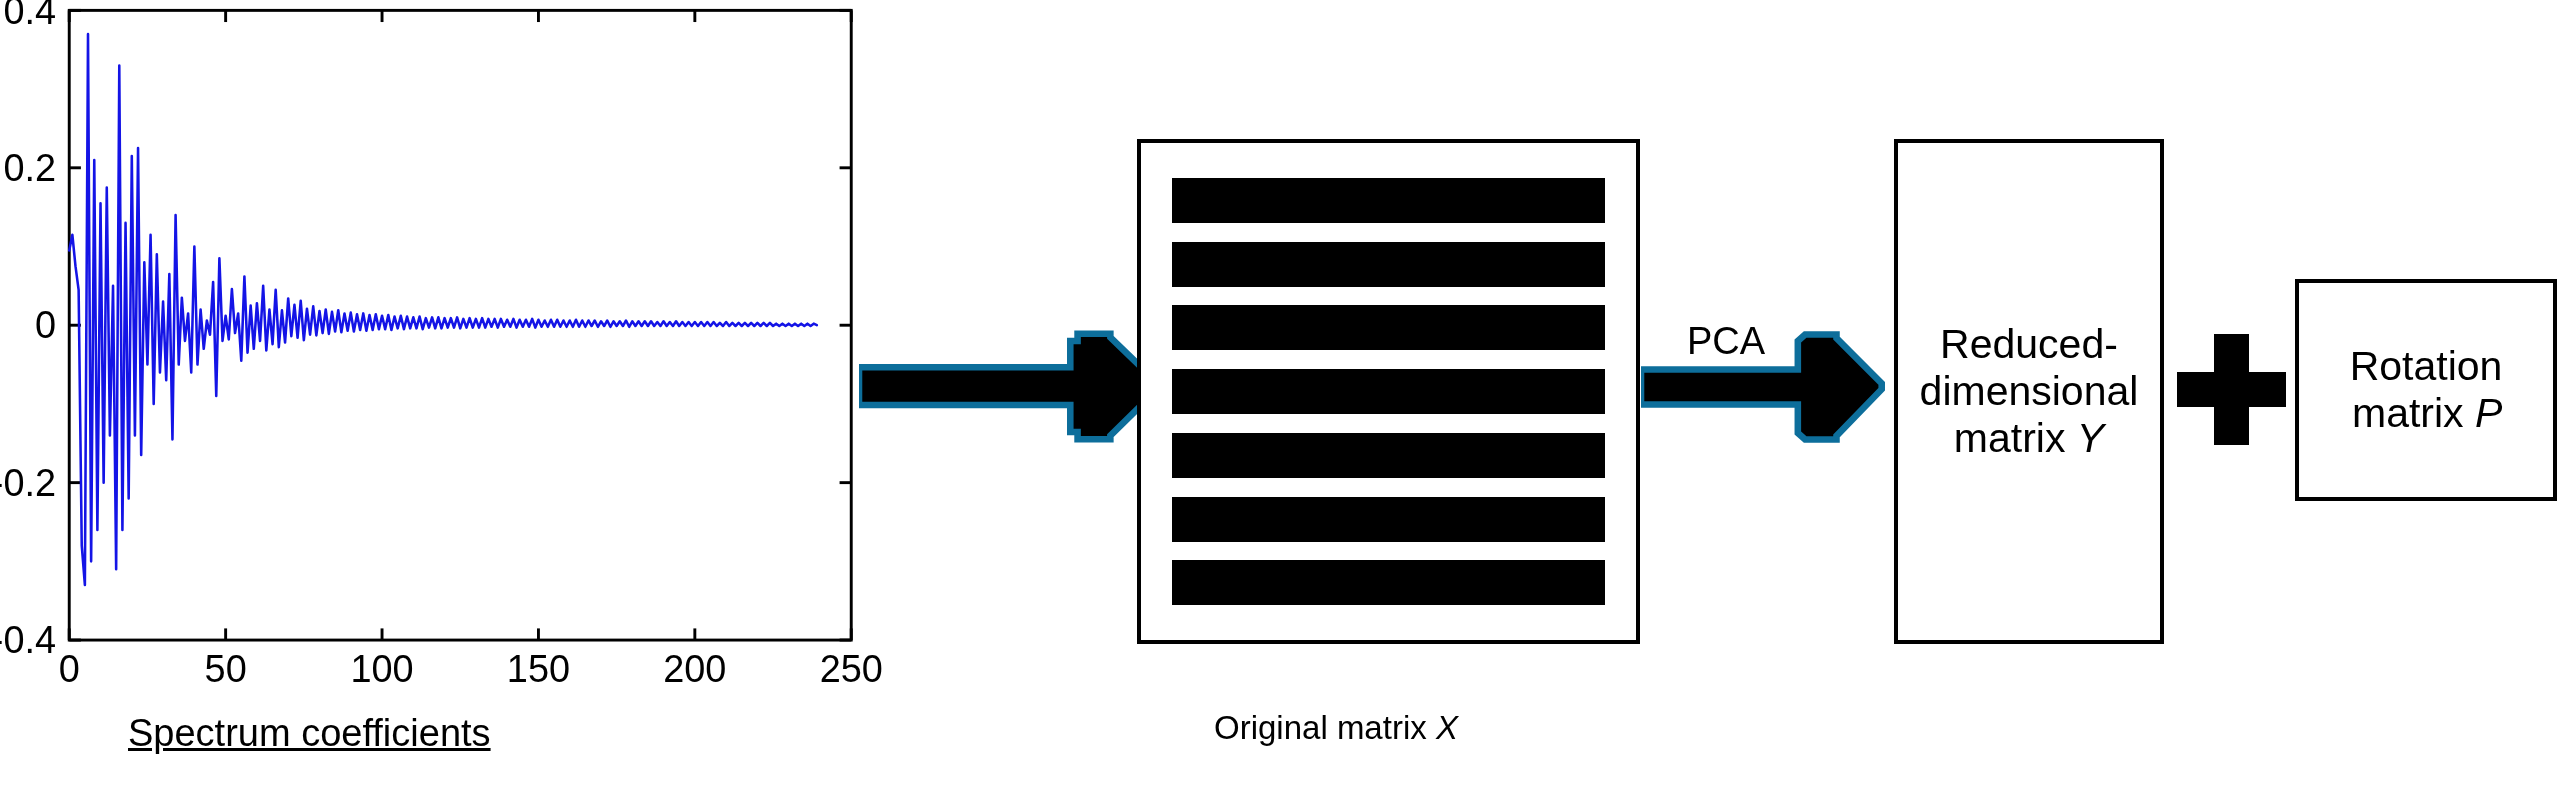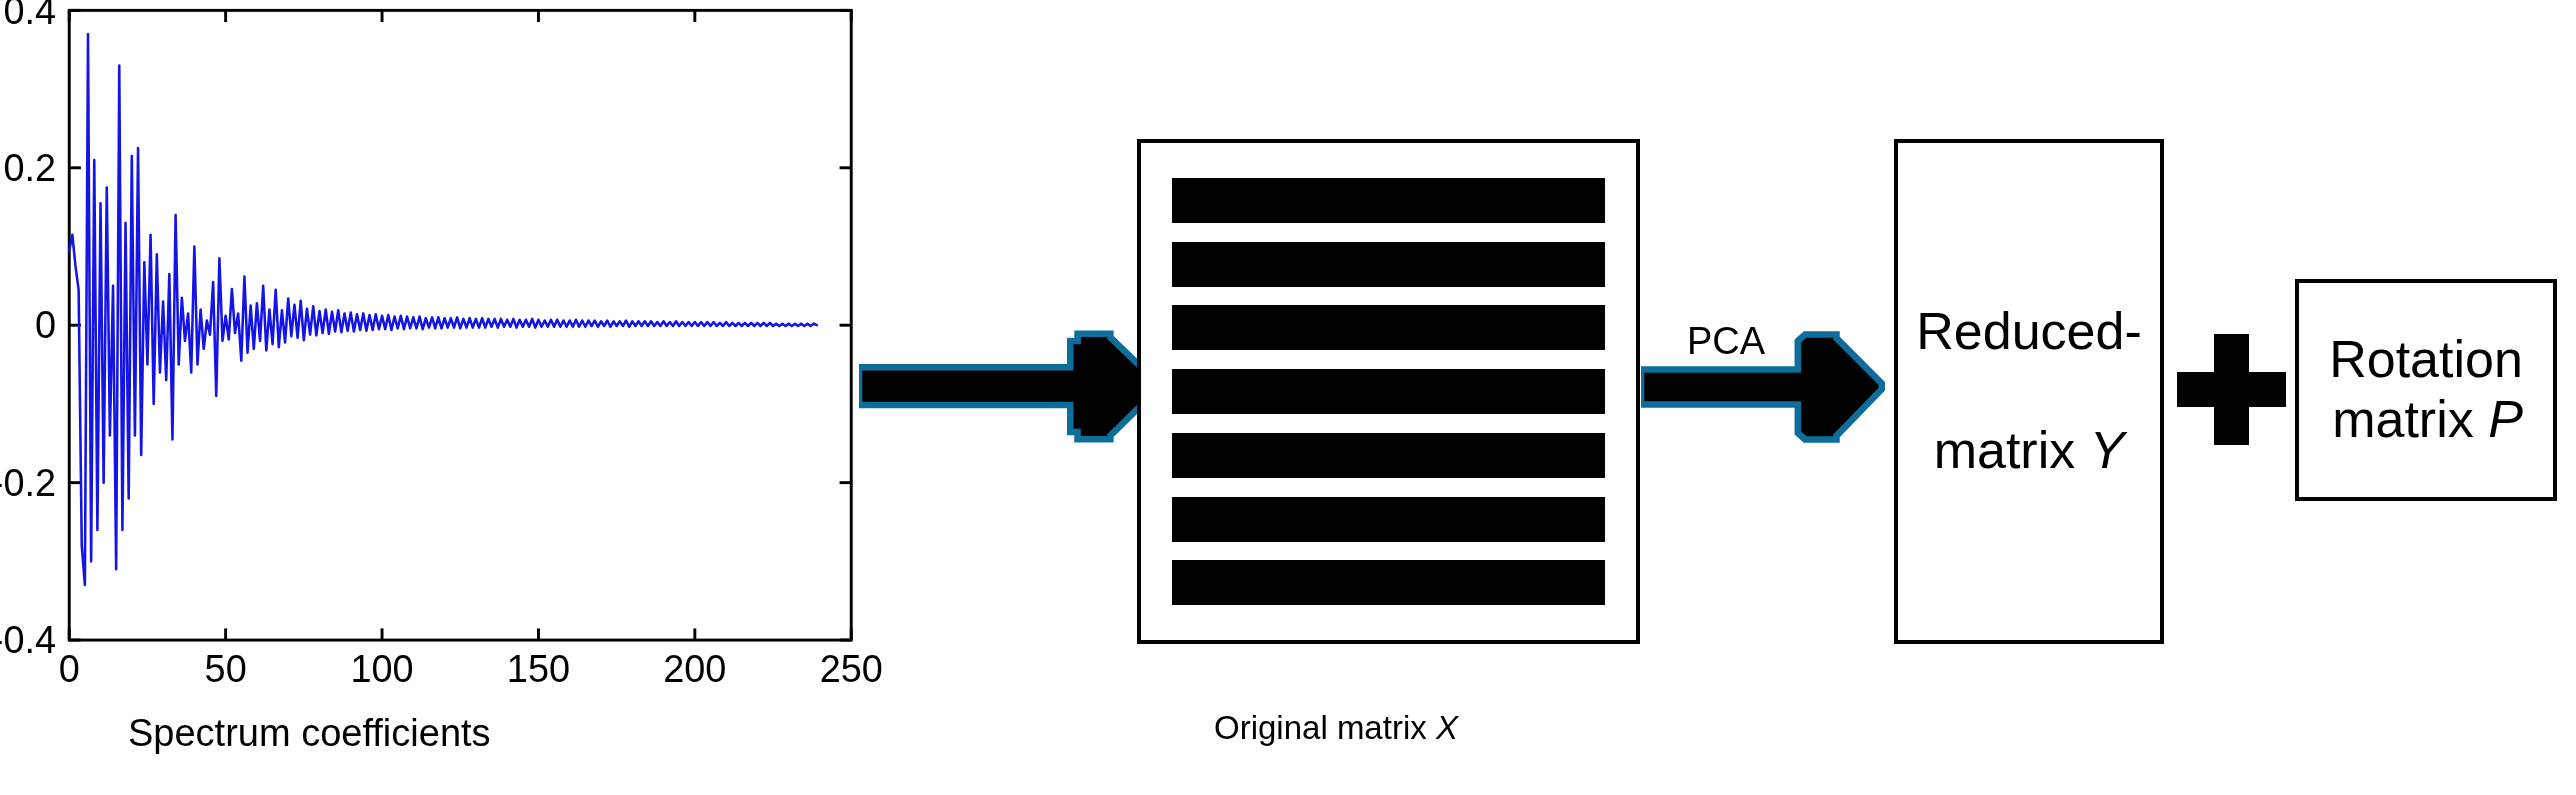--- a/index.html
+++ b/index.html
@@ -5,38 +5,38 @@
   html,body{margin:0;padding:0;background:#ffffff;}
   body{width:2576px;height:795px;position:relative;overflow:hidden;
        font-family:"Liberation Sans",sans-serif;color:#000;}
 
   
   #plot-panel{position:absolute;left:0;top:0;width:911px;height:795px;}
   #plot-svg{position:absolute;left:0;top:0;}
 
   .axis-tick-label{font-family:"Liberation Sans",sans-serif;font-size:52px;fill:#000;}
   .axis-caption{position:absolute;font-size:38px;color:#000;white-space:nowrap;
-                font-family:"Liberation Sans",sans-serif;}
+                font-family:"Liberation Sans",sans-serif;text-decoration:underline;}
 
   
   .flow-arrow{position:absolute;}
 
   .pca-label{position:absolute;font-size:38px;color:#000;
              font-family:"Liberation Sans",sans-serif;white-space:nowrap;}
 
   .matrix-box{position:absolute;border:4.4px solid #000;background:#fff;box-sizing:border-box;
               display:flex;flex-direction:column;justify-content:space-between;}
   .matrix-rows{position:absolute;left:0;right:0;top:0;bottom:0;
                display:flex;flex-direction:column;justify-content:space-evenly;
                padding:16px 31px;box-sizing:border-box;}
   .matrix-row{background:#000;height:45px;width:100%;}
 
   .text-box{position:absolute;border:4.4px solid #000;background:#fff;box-sizing:border-box;
             display:flex;align-items:center;justify-content:center;text-align:center;}
-  .text-box .tb-text{font-size:52px;line-height:1.15;font-family:"Liberation Sans",sans-serif;
+  .text-box .tb-text{font-size:41px;line-height:1.15;font-family:"Liberation Sans",sans-serif;
                      color:#000;padding:0 5.8px;}
   .tb-text i{font-style:italic;}
 
   .plus-sign{position:absolute;}
   .plus-sign .pv{position:absolute;background:#000;}
   .plus-sign .ph{position:absolute;background:#000;}
 
   .caption{position:absolute;font-size:33px;color:#000;white-space:nowrap;
            font-family:"Liberation Sans",sans-serif;}
   .caption i{font-style:italic;}
@@ -122,21 +122,21 @@
 
 <div class="pca-label" style="left:1687px; top:320px;">PCA</div>
 
 <svg class="flow-arrow" style="left:1641px; top:303px;" width="248" height="168" viewBox="0 0 340 230">
   <polygon points="0,91 215,91 215,52 225,43 268,43 268,48 330,110 330,118 268,182 268,187 225,187 215,178 215,139 0,139" fill="#000000" stroke="#0D6E9B" stroke-width="9"></polygon>
 </svg>
 
 <div class="text-box" style="left:1894px; top:139px; width:270px; height:505px;">
   <div class="tb-text">
     <span>Reduced-</span><br>
-    <br>
+    <span>dimensional</span><br>
     <span>matrix </span><i>Y</i>
   </div>
 </div>
 
 <div class="plus-sign" style="left:2177px; top:334px; width:109px; height:111px;">
   <div class="pv" style="left:37px; top:0px; width:35px; height:111px;"></div>
   <div class="ph" style="left:0px; top:38px; width:109px; height:35px;"></div>
 </div>
 
 <div class="text-box" style="left:2295px; top:279px; width:262px; height:222px;text-align:right;">

